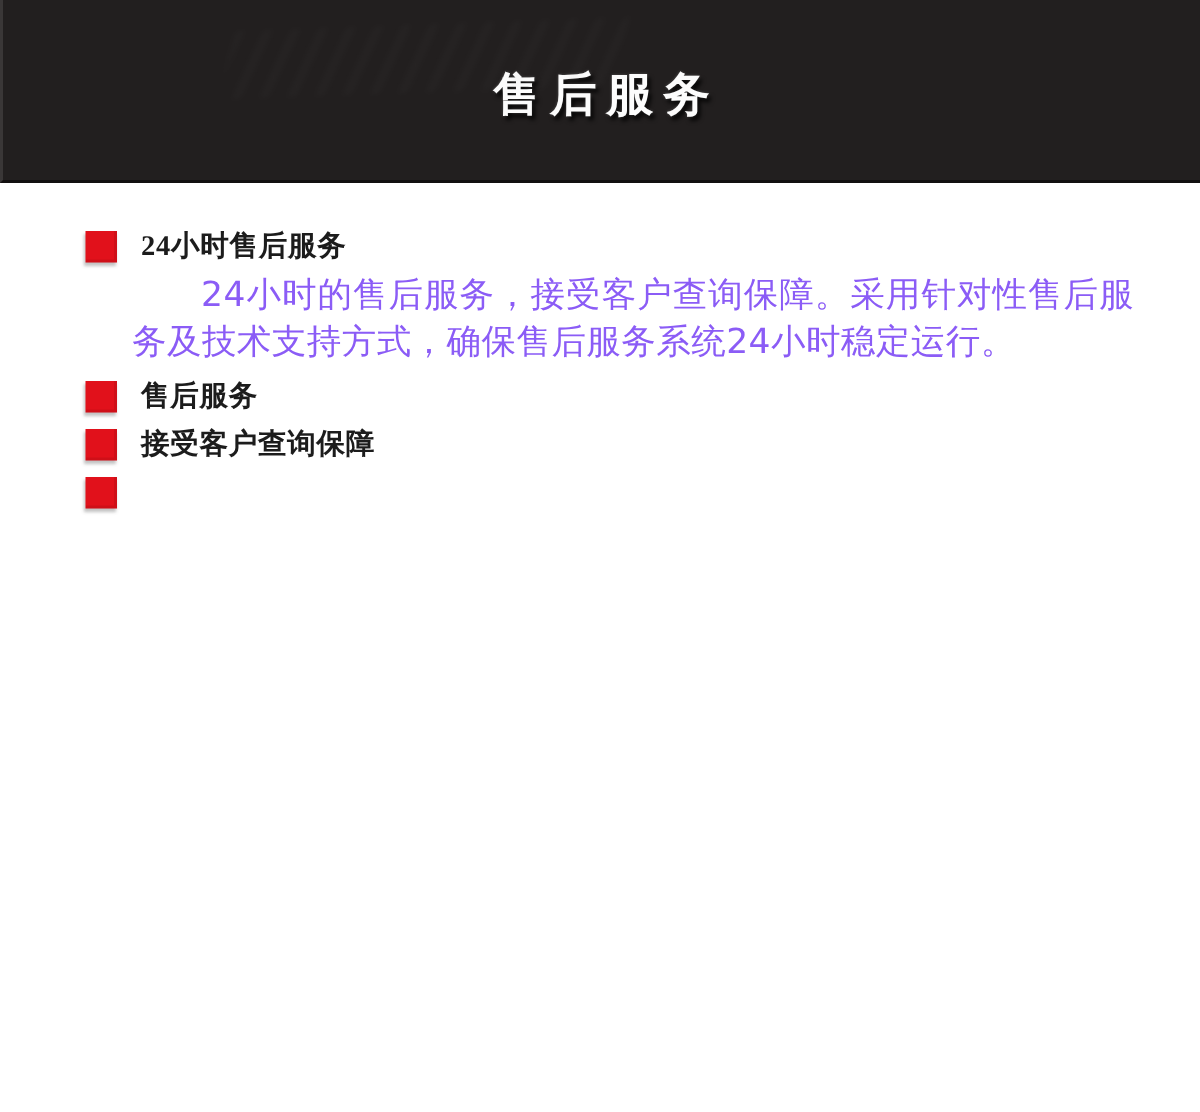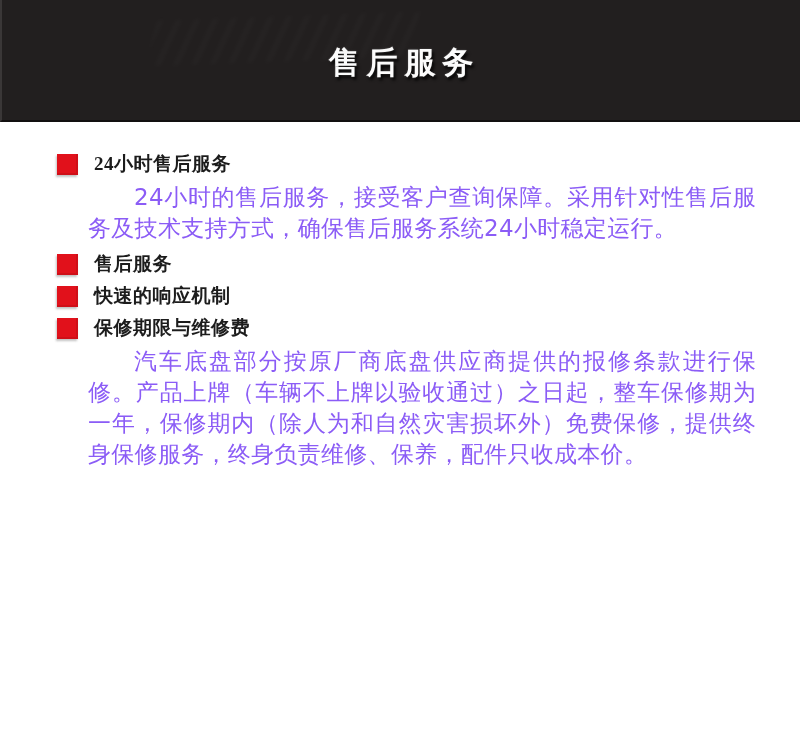--- a/index.html
+++ b/index.html
@@ -111,26 +111,24 @@
     <div class="sec">
       <div class="sec-head">
         <span class="bullet"></span>
         <span class="sec-title">售后服务</span>
       </div>
     </div>
 
     <div class="sec">
       <div class="sec-head">
         <span class="bullet"></span>
-        <span class="sec-title">快速的响应机制</span>
+        <span class="sec-title">接受客户查询保障</span>
       </div>
     </div>
 
     <div class="sec">
       <div class="sec-head">
         <span class="bullet"></span>
-        <span class="sec-title">保修期限与维修费</span>
       </div>
-      <p>汽车底盘部分按原厂商底盘供应商提供的报修条款进行保修。产品上牌（车辆不上牌以验收通过）之日起，整车保修期为一年，保修期内（除人为和自然灾害损坏外）免费保修，提供终身保修服务，终身负责维修、保养，配件只收成本价。</p>
     </div>
 
   </div>
 </div>
 
 </body></html>

